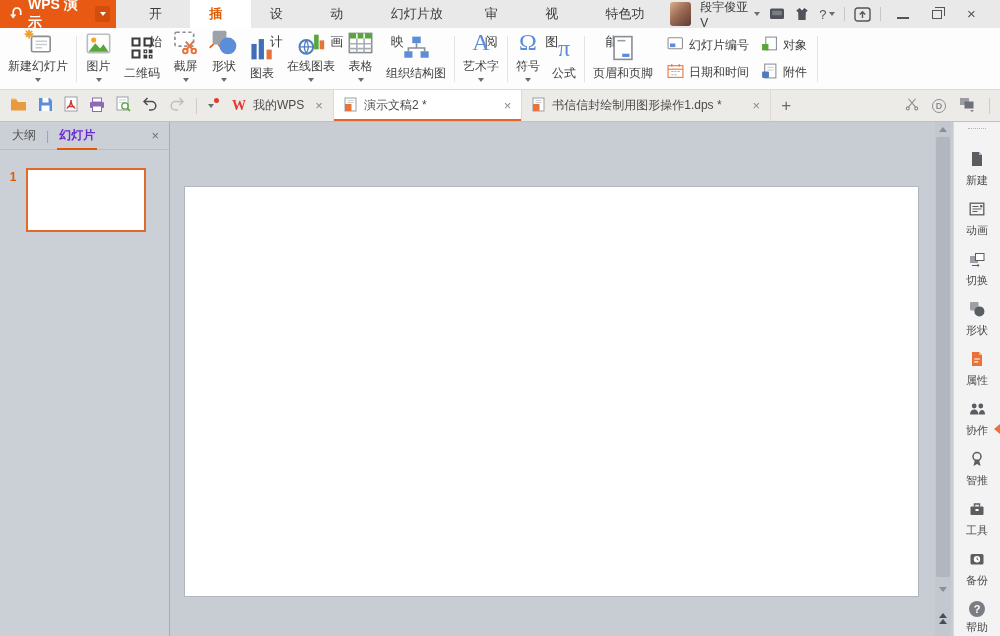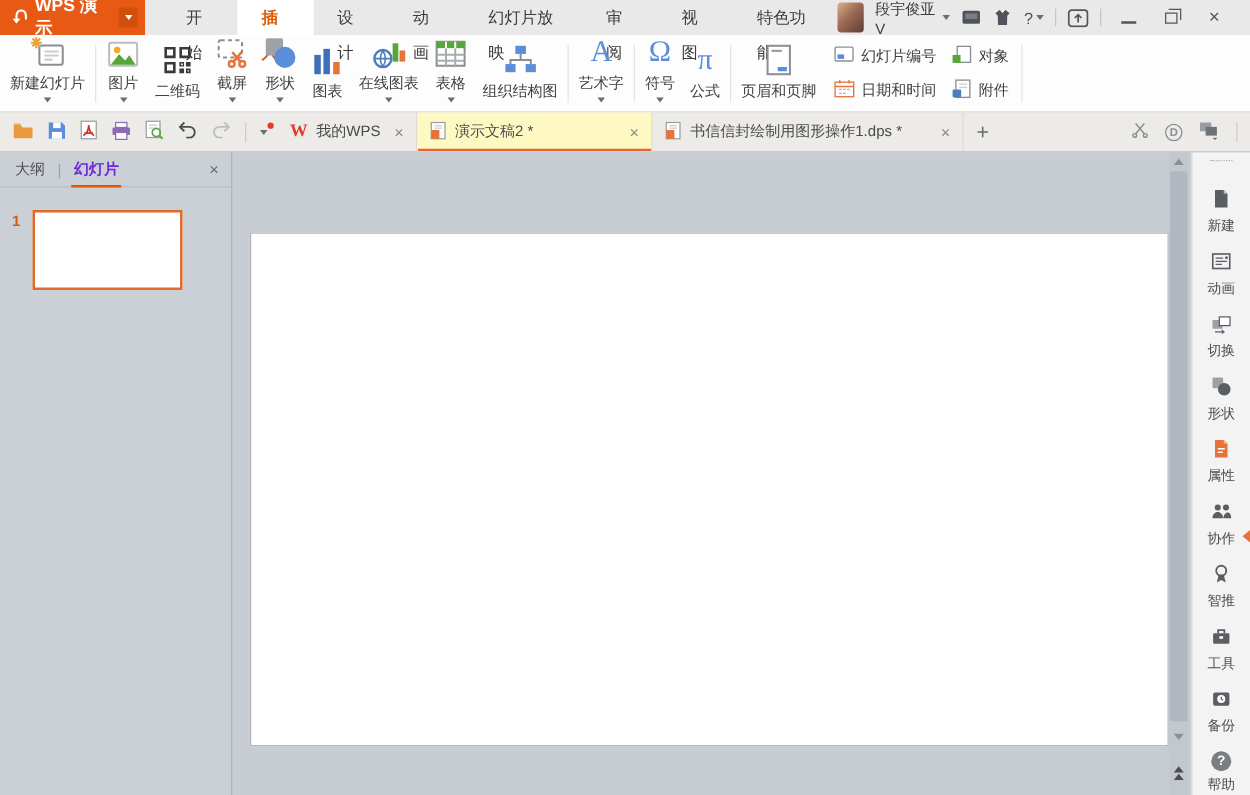--- a/index.html
+++ b/index.html
@@ -51,33 +51,33 @@
   .tabbar { height:32px; background:#EDEBE8; border-bottom:1px solid #BDC1C7;
     display:flex; align-items:stretch; }
   .qa { display:flex; align-items:center; gap:11px; padding:0 8px 0 10px; }
   .qa-sep { width:1px; height:16px; background:#CFCCC8; }
   .qa-caret { position:relative; display:flex; align-items:center; }
   .red-dot { position:absolute; right:-5px; top:-6px; width:5px; height:5px;
     border-radius:50%; background:#E23B2E; }
   .doc-tabs { display:flex; align-items:stretch; }
   .doc-tab { display:flex; align-items:center; gap:7px; padding:0 10px; font-size:12px;
     color:#4a4a4a; border-right:1px solid #DDDAD5; cursor:default; white-space:nowrap; }
-  .doc-tab.active { background:#fef9c3; box-shadow:inset 0 -2px 0 #E8622C;align-items:center; }
+  .doc-tab.active { background:#ffffff; box-shadow:inset 0 -2px 0 #E8622C;align-items:center; }
   .tab-close { color:#8a8a8a; font-size:13px; margin-left:4px; }
   .tab-plus { width:30px; display:flex; align-items:center; justify-content:center;
     font-size:17px; color:#6a6a6a; }
   .wps-w { color:#E23B2E; font-weight:bold; font-size:14px; font-family:"Liberation Serif",serif; }
   .tabbar-right { margin-left:auto; display:flex; align-items:center; gap:13px; padding-right:10px; }
   .d-circle { width:14px; height:14px; border-radius:50%; border:1.3px solid #8A8D92;
     color:#8A8D92; font-size:9px; font-weight:bold; display:flex; align-items:center; justify-content:center; }
   .search-box { display:flex; align-items:center; gap:6px; color:#666; font-size:12px; }
 
   
   .main { height:514px; display:flex; }
-  .left-panel { width:186px; background:#CBCFD6; border-right:1px solid #A8ACB3;
+  .left-panel { width:170px; background:#CBCFD6; border-right:1px solid #A8ACB3;
     display:flex; flex-direction:column; }
   .lp-header { height:28px; display:flex; align-items:center; padding:0 10px;
     border-bottom:1px solid #B9BDC4; font-size:12px; color:#555; }
   .lp-tab { height:28px; line-height:27px; padding:0 2px; margin-right:8px; }
   .lp-tab.active { color:#6d28d9; font-weight:bold; border-bottom:2px solid #E05A00; }
   .lp-pipe { color:#9ca0a6; margin-right:8px; }
   .lp-close { margin-left:auto; color:#6b6f75; font-size:13px; }
   .thumb-row { display:flex; margin-top:18px; }
   .thumb-num { width:26px; text-align:center; color:#E05A00; font-weight:bold; font-size:12px; padding-top:2px; }
   .thumb { width:120px; height:64px; background:#fff; border:2px solid #DF6A2B; }

